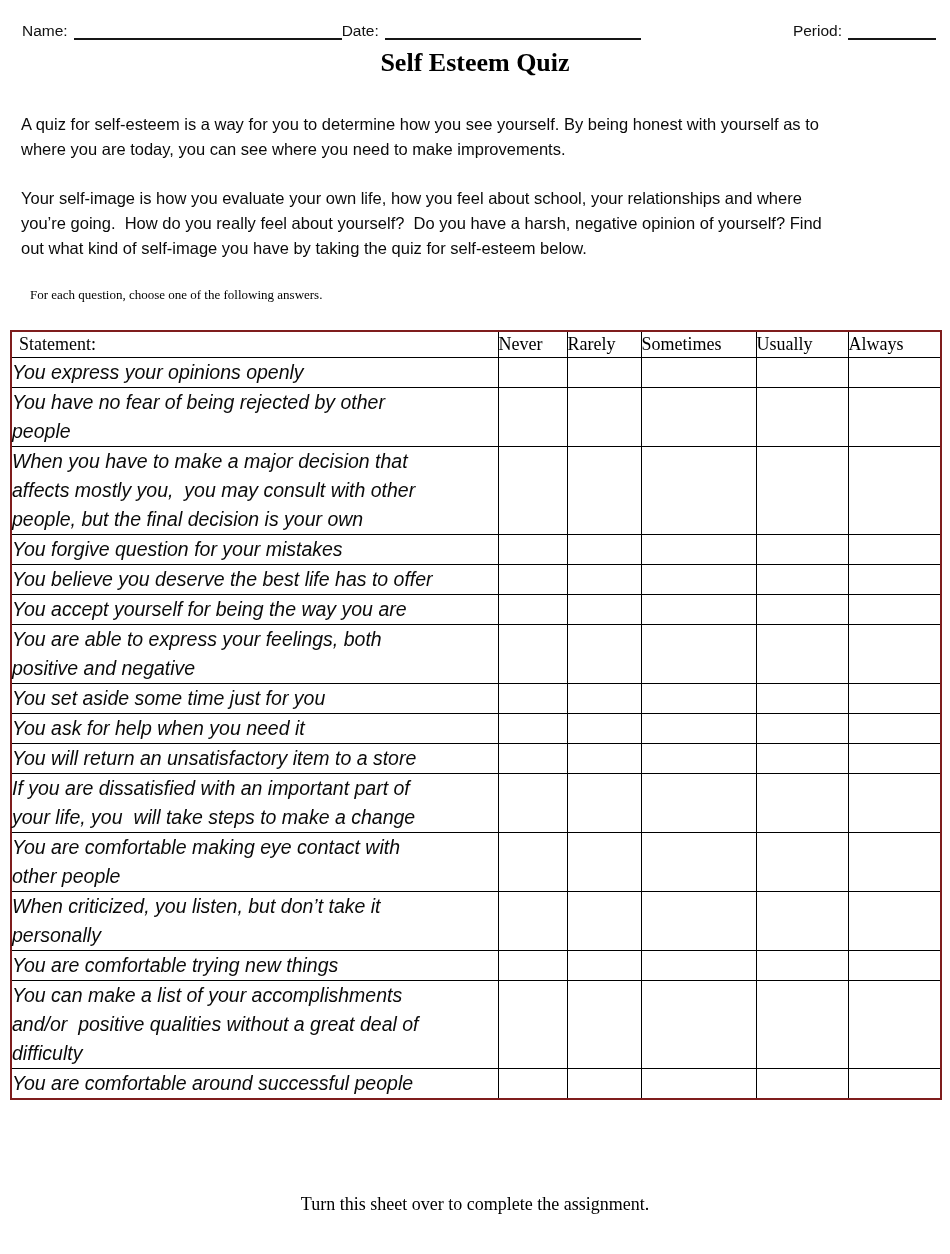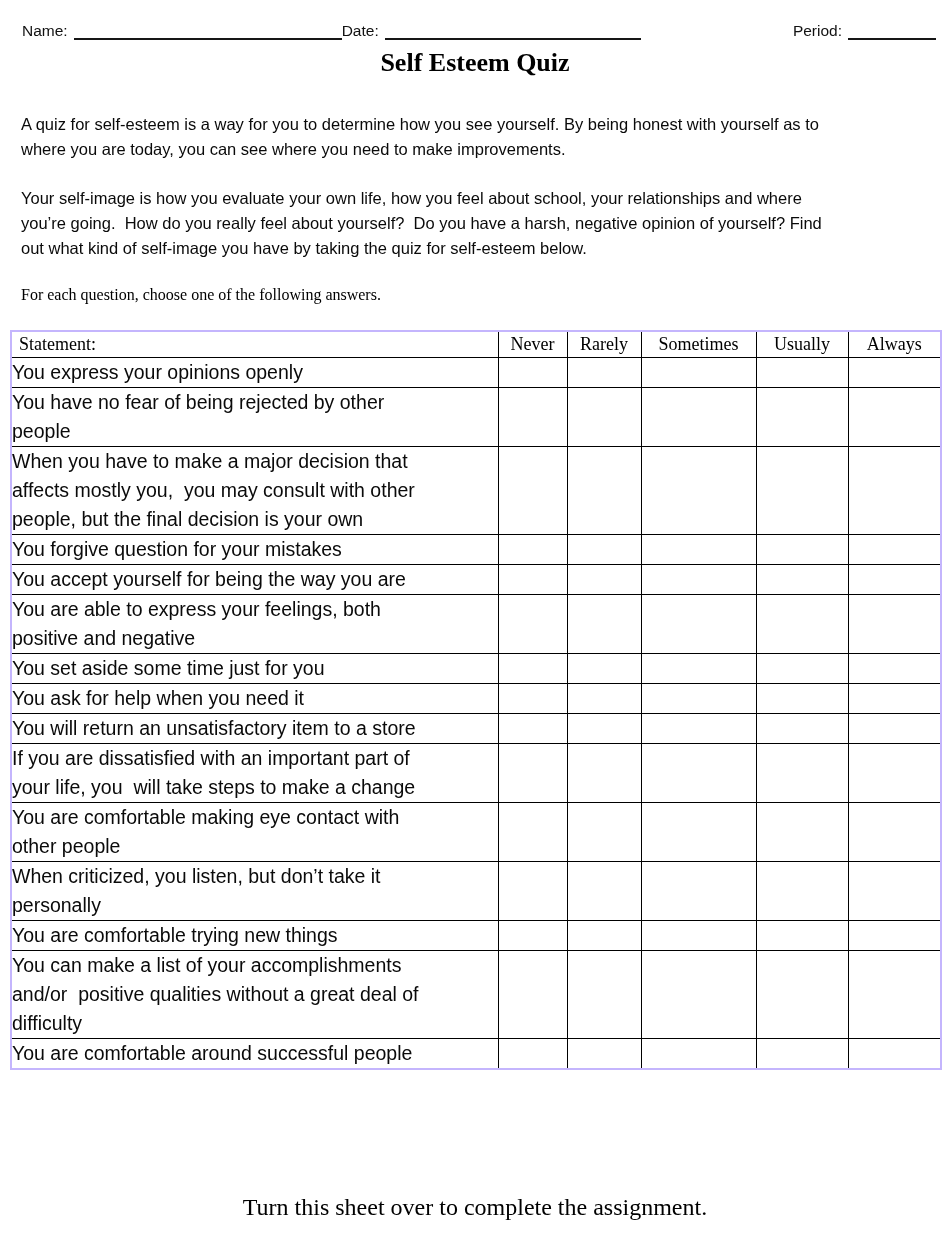--- a/index.html
+++ b/index.html
@@ -33,51 +33,52 @@
   .para {
     position:absolute; left:21px; width:908px; margin:0;
     font-size:16.5px; line-height:25px;
     white-space:pre-wrap; color:#0a0a0a;
   }
   #para1 { top:112px; }
   #para2 { top:186px; }
   .u { text-underline-offset:2px; }
 
   .instruction {
-    position:absolute; top:284px; left:21px; margin:0;
-    font-family:"Liberation Serif", serif;
-    font-size:16px; line-height:22px;
+    position:absolute; top:284px; left:30px; margin:0;
+    font-family:"Liberation Serif", serif;
+    font-size:13px; line-height:22px;
   }
 
   table.quiz {
     position:absolute; top:330px; left:10px;
     width:930px; border-collapse:collapse; table-layout:fixed;
-    border:2px solid #c4b5fd;
+    border:2px solid #7f1d1d;
   }
   table.quiz th, table.quiz td { border:1.5px solid #000; padding:0; }
   table.quiz thead th {
     font-family:"Liberation Serif", serif;
     font-size:18px; font-weight:normal;
-    height:25px; text-align:center; vertical-align:middle;
+    height:25px; text-align:left; vertical-align:middle;
   }
   table.quiz thead th.stmt-h { text-align:left; padding-left:7px; }
   td.stmt {
+    font-style:italic;
     font-size:19.5px; line-height:29px;
     padding:0 4px 1px 9px;
     white-space:pre-wrap;
     vertical-align:middle;
     color:#0a0a0a;
   }
   td.ans { height:29px; }
 
   .footer {
     position:absolute; top:1194px; left:0; width:100%;
     margin:0; text-align:center;
     font-family:"Liberation Serif", serif;
-    font-size:24px;
+    font-size:18px;
   }
 </style>
 </head>
 <body>
 
 <div class="page">
 
   <div class="topline">
     <span>Name:</span>
     <span class="blank blank-name"></span>
@@ -148,20 +149,28 @@
         </tr>
         <tr>
           <td class="stmt">You forgive question for your mistakes</td>
           <td class="ans"></td>
           <td class="ans"></td>
           <td class="ans"></td>
           <td class="ans"></td>
           <td class="ans"></td>
         </tr>
         <tr>
+          <td class="stmt">You believe you deserve the best life has to offer</td>
+          <td class="ans"></td>
+          <td class="ans"></td>
+          <td class="ans"></td>
+          <td class="ans"></td>
+          <td class="ans"></td>
+        </tr>
+        <tr>
           <td class="stmt">You accept yourself for being the way you are</td>
           <td class="ans"></td>
           <td class="ans"></td>
           <td class="ans"></td>
           <td class="ans"></td>
           <td class="ans"></td>
         </tr>
         <tr>
           <td class="stmt">You are able to express your feelings, both
 positive and negative</td>

